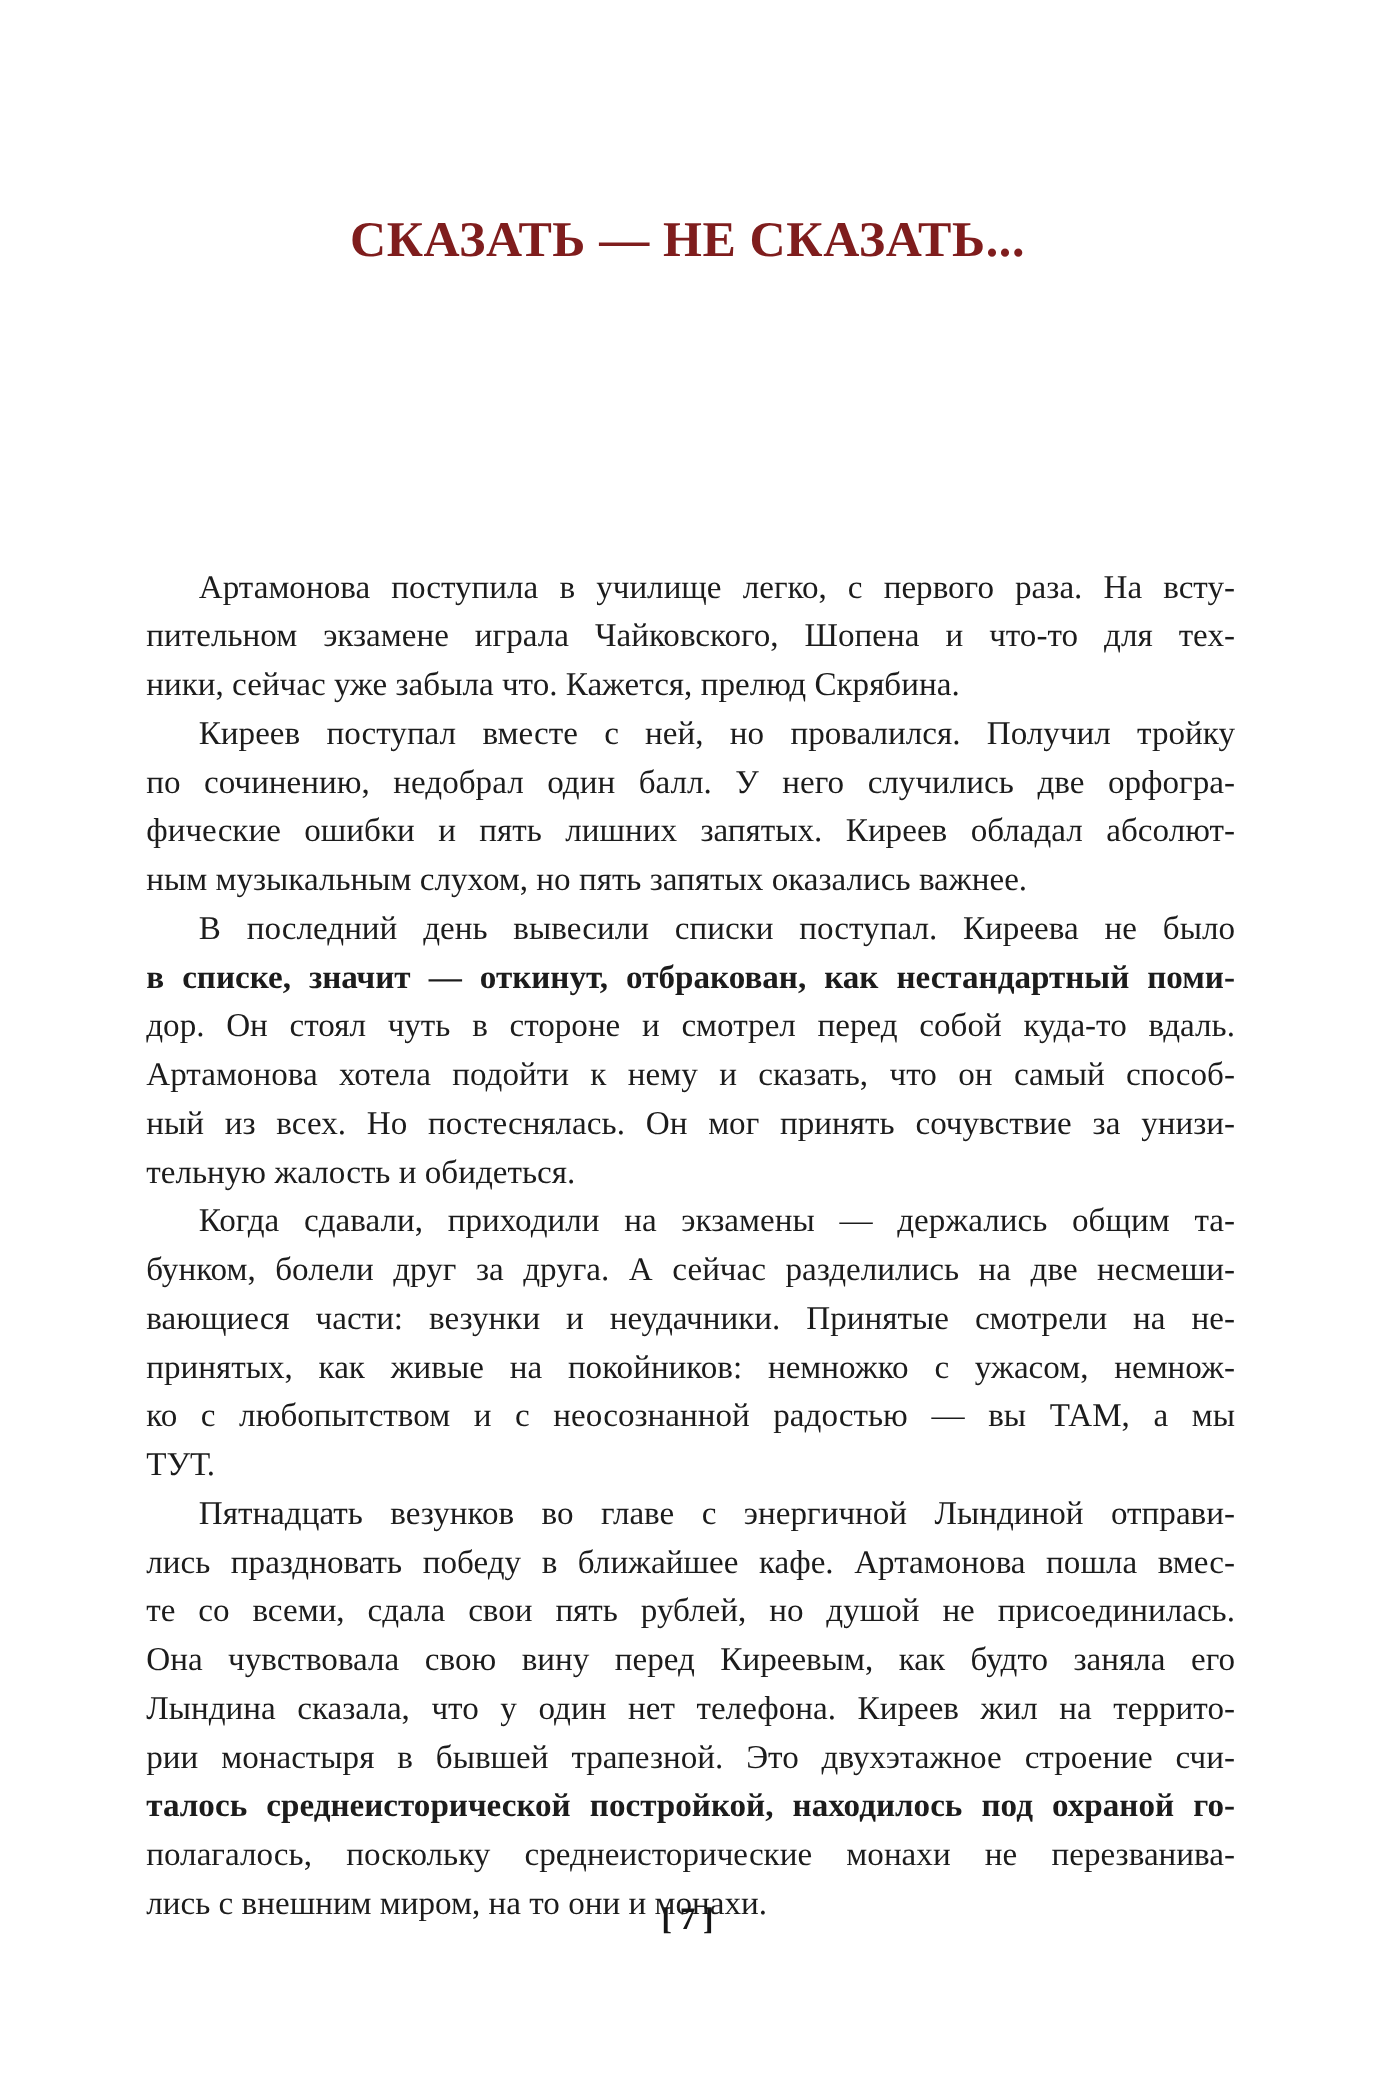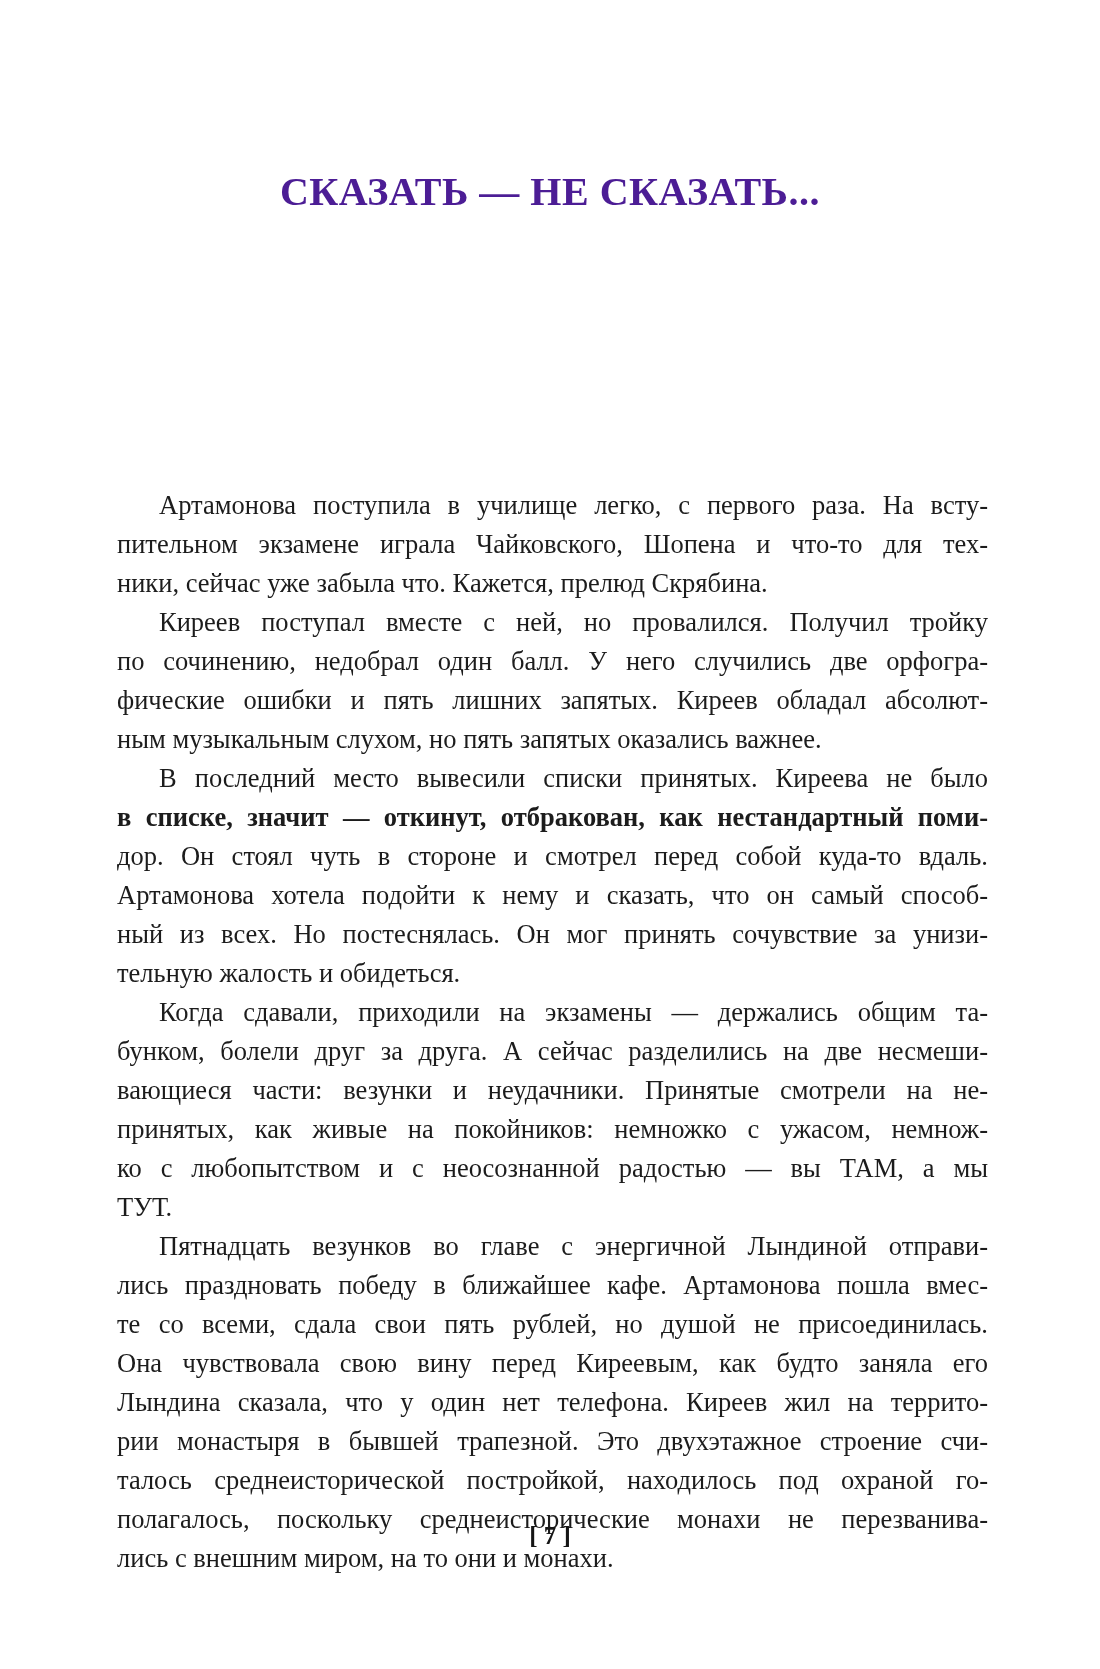--- a/index.html
+++ b/index.html
@@ -23,26 +23,26 @@
     .chapter-title {
       position: absolute;
       top: 168px;
       left: 0;
       width: 1100px;
       text-align: center;
       font-family: "Liberation Serif", "DejaVu Serif", serif;
       font-weight: bold;
       font-size: 40px;
       letter-spacing: 0.5px;
-      color: #4c1d95;
+      color: #7f1d1d;
       margin: 0;
     }
     .body-text {
       position: absolute;
-      top: 486px;
+      top: 450px;
       left: 117px;
       width: 871px;
       font-family: "Liberation Serif", "DejaVu Serif", serif;
       font-size: 26.5px;
       line-height: 39px;
       color: #1c1c1c;
     }
     .para {
       margin: 0;
     }
@@ -86,21 +86,21 @@
     </p>
 
     <p class="para">
       <span class="line first" style="white-space: nowrap;">Киреев поступал вместе с ней, но провалился. Получил тройку</span>
       <span class="line" style="white-space: nowrap;">по сочинению, недобрал один балл. У него случились две орфогра-</span>
       <span class="line" style="white-space: nowrap;">фические ошибки и пять лишних запятых. Киреев обладал абсолют-</span>
       <span class="line last" style="white-space: nowrap;">ным музыкальным слухом, но пять запятых оказались важнее.</span>
     </p>
 
     <p class="para">
-      <span class="line first" style="white-space: nowrap;">В последний место вывесили списки принятых. Киреева не было</span>
+      <span class="line first" style="white-space: nowrap;">В последний день вывесили списки поступал. Киреева не было</span>
       <span class="line" style="white-space: nowrap; font-weight: bold;">в списке, значит — откинут, отбракован, как нестандартный поми-</span>
       <span class="line" style="white-space: nowrap;">дор. Он стоял чуть в стороне и смотрел перед собой куда-то вдаль.</span>
       <span class="line" style="white-space: nowrap;">Артамонова хотела подойти к нему и сказать, что он самый способ-</span>
       <span class="line" style="white-space: nowrap;">ный из всех. Но постеснялась. Он мог принять сочувствие за унизи-</span>
       <span class="line last" style="white-space: nowrap;">тельную жалость и обидеться.</span>
     </p>
 
     <p class="para">
       <span class="line first" style="white-space: nowrap;">Когда сдавали, приходили на экзамены — держались общим та-</span>
       <span class="line" style="white-space: nowrap;">бунком, болели друг за друга. А сейчас разделились на две несмеши-</span>
@@ -110,20 +110,20 @@
       <span class="line last" style="white-space: nowrap;">ТУТ.</span>
     </p>
 
     <p class="para">
       <span class="line first" style="white-space: nowrap;">Пятнадцать везунков во главе с энергичной Лындиной отправи-</span>
       <span class="line" style="white-space: nowrap;">лись праздновать победу в ближайшее кафе. Артамонова пошла вмес-</span>
       <span class="line" style="white-space: nowrap;">те со всеми, сдала свои пять рублей, но душой не присоединилась.</span>
       <span class="line" style="white-space: nowrap;">Она чувствовала свою вину перед Киреевым, как будто заняла его</span>
       <span class="line" style="white-space: nowrap;">Лындина сказала, что у один нет телефона. Киреев жил на террито-</span>
       <span class="line" style="white-space: nowrap;">рии монастыря в бывшей трапезной. Это двухэтажное строение счи-</span>
-      <span class="line" style="white-space: nowrap;">талось среднеисторической постройкой, находилось под охраной го-</span>
+      <span class="line" style="white-space: nowrap; font-weight: bold;">талось среднеисторической постройкой, находилось под охраной го-</span>
       <span class="line" style="white-space: nowrap;">полагалось, поскольку среднеисторические монахи не перезванива-</span>
       <span class="line last" style="white-space: nowrap;">лись с внешним миром, на то они и монахи.</span>
     </p>
   </div>
 
   <div class="page-number">[ 7 ]</div>
 </div>
 
 </body></html>

